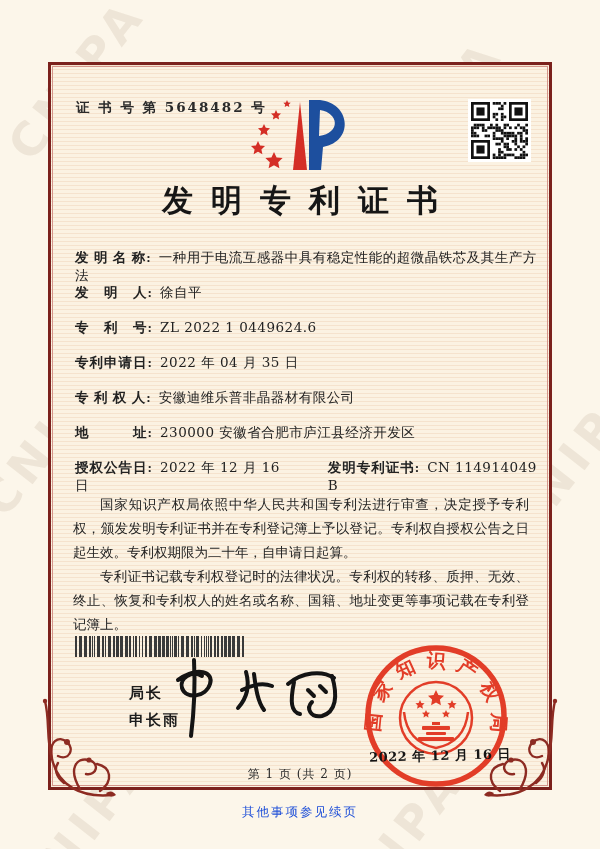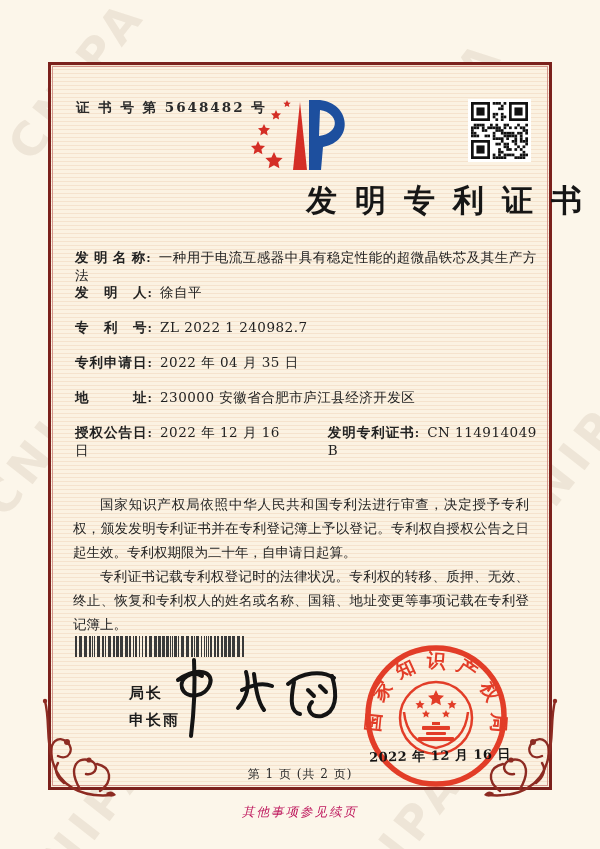--- a/index.html
+++ b/index.html
@@ -34,21 +34,21 @@
   .corner-flourish.right { right:36px; bottom:48px; transform:scaleX(-1); }
 
   .cert-no {
     position:absolute; left:76px; top:99px; z-index:2;
     font-size:13.5px; letter-spacing:2px; color:#2a2a2a;font-weight:bold;
   }
   .logo { position:absolute; left:243px; top:96px; z-index:2; }
   .qr { position:absolute; left:468px; top:99px; z-index:2; background:#fff; padding:3px; }
 
   .title {
-    position:absolute; left:0; top:180px; width:100%; text-align:right; z-index:2;
+    position:absolute; left:0; top:180px; width:100%; text-align:center; z-index:2;
     font-size:31px; font-weight:700; letter-spacing:18px; text-indent:18px;
     color:#161616;
   }
 
   .fields { position:absolute; left:75px; top:249px; width:462px; z-index:2; }
   .field-row { position:relative; height:35px; font-size:13.5px; }
   .field-label { font-weight:600; color:#222; letter-spacing:1px;font-family:Liberation Serif, serif; }
   .field-value { color:#222; margin-left:7px; letter-spacing:0.5px; }
   .grant-row { display:flex; }
   .grant-col2 { margin-left:44px; }
@@ -73,21 +73,21 @@
     font-size:13px; font-weight:600; color:#151515; letter-spacing:0.5px;
     transform:rotate(-1.5deg); text-align:center; white-space:nowrap;
   }
 
   .page-info {
     position:absolute; left:0; top:766px; width:100%; text-align:center; z-index:2;
     font-size:12px; letter-spacing:1px; color:#2a2a2a;
   }
   .footer-note {
     position:absolute; left:0; top:804px; width:100%; text-align:center; z-index:2;
-    font-size:12.5px; letter-spacing:2px; color:#be185d; font-style:italic;
+    font-size:12.5px; letter-spacing:2px; color:#1d4ed8; 
   }
 </style>
 </head>
 <body>
 
 <div class="page">
 
   <span class="wm" style="left:-18px; top:52px;">CNIPA</span>
   <span class="wm" style="left:340px; top:92px;">CNIPA</span>
   <span class="wm" style="left:-44px; top:408px;">CNIPA</span>
@@ -282,24 +282,27 @@
   <div class="title">发明专利证书</div>
 
   <div class="fields">
     <div class="field-row">
       <span class="field-label">发 明 名 称:</span><span class="field-value">一种用于电流互感器中具有稳定性能的超微晶铁芯及其生产方法</span>
     </div>
     <div class="field-row">
       <span class="field-label">发　明　人:</span><span class="field-value">徐自平</span>
     </div>
     <div class="field-row">
-      <span class="field-label">专　利　号:</span><span class="field-value">ZL 2022 1 240982.7</span>
+      <span class="field-label">专　利　号:</span><span class="field-value">ZL 2022 1 0449624.6</span>
     </div>
     <div class="field-row">
       <span class="field-label">专利申请日:</span><span class="field-value">2022 年 04 月 35 日</span>
+    </div>
+    <div class="field-row">
+      <span class="field-label">专 利 权 人:</span><span class="field-value">安徽迪维乐普非晶器材有限公司</span>
     </div>
     <div class="field-row">
       <span class="field-label">地　　　址:</span><span class="field-value">230000 安徽省合肥市庐江县经济开发区</span>
     </div>
     <div class="field-row grant-row">
       <span>
         <span class="field-label">授权公告日:</span><span class="field-value">2022 年 12 月 16 日</span>
       </span>
       <span class="grant-col2">
         <span class="field-label">发明专利证书:</span><span class="field-value">CN 114914049 B</span>

